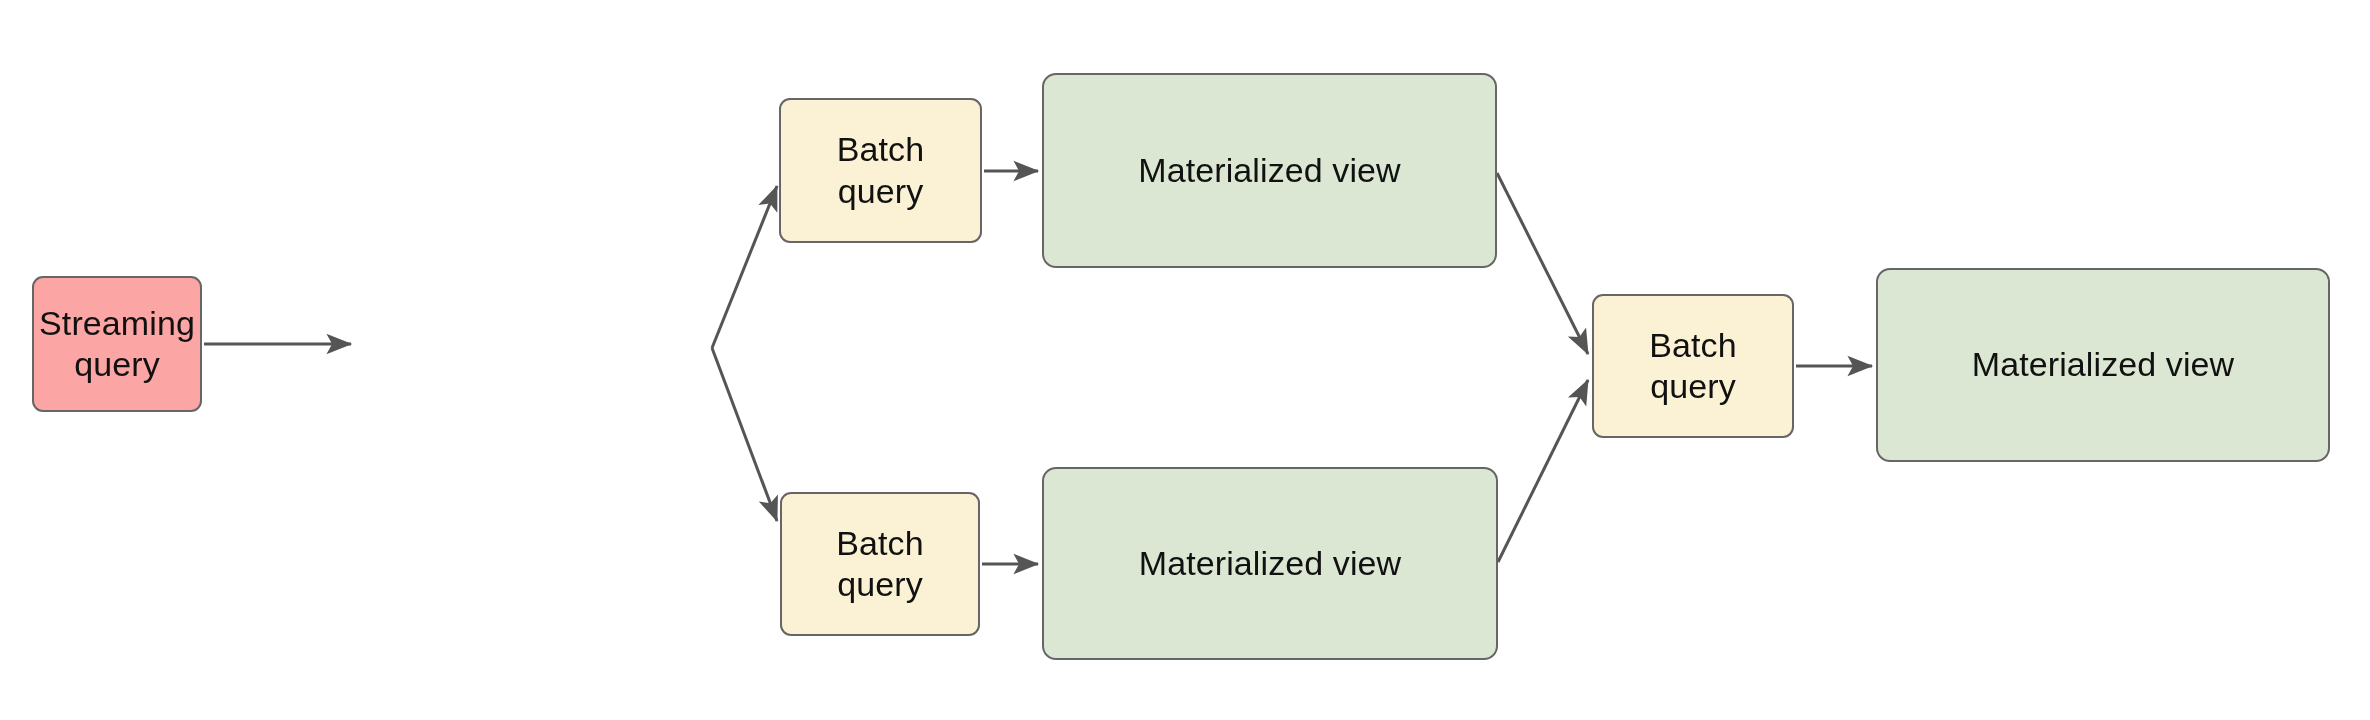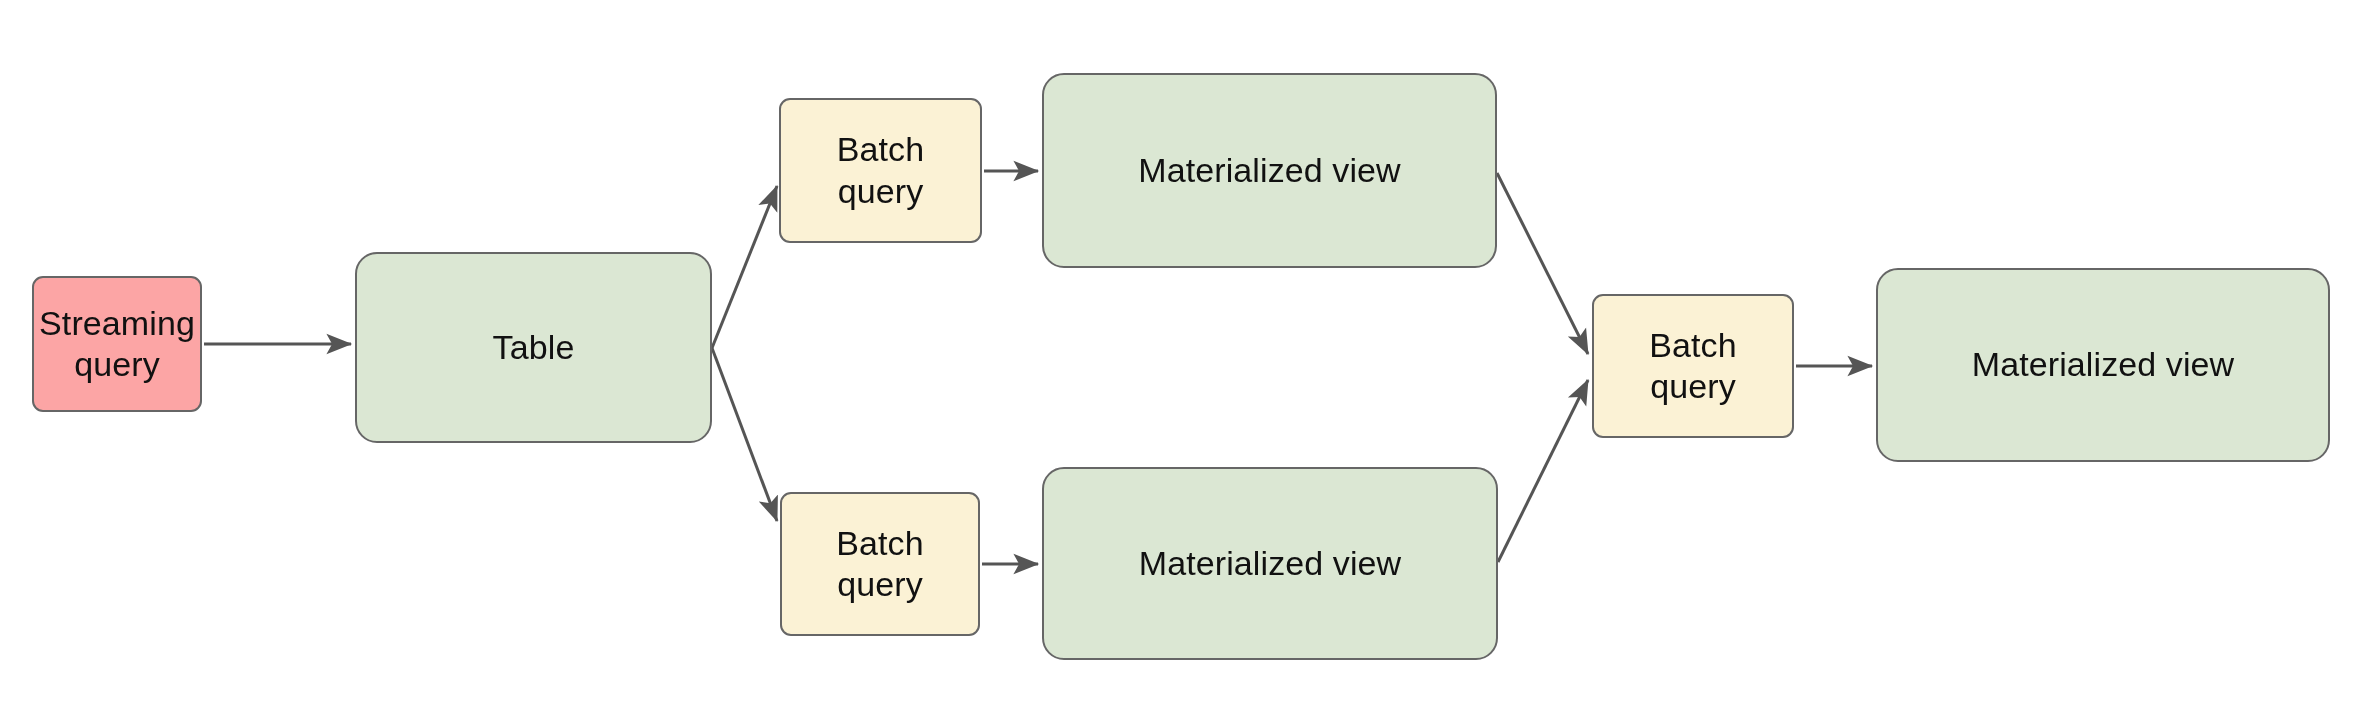--- a/index.html
+++ b/index.html
@@ -39,21 +39,21 @@
     z-index: 2;
   }
   .node.process {
     background: #fbf2d5;
     border: 2px solid #666666;
     border-radius: 11px;
   }
   .node.store {
     background: #dbe7d3;
     border: 2px solid #666666;
-    border-radius: 22px;
+    border-radius: 14px;
   }
 </style>
 </head>
 <body>
 
 <div id="canvas" style="background: rgb(255, 255, 255);">
   <svg id="edges" viewBox="0 0 2370 720" xmlns="http://www.w3.org/2000/svg">
       <defs>
         <marker id="arrowhead" markerWidth="9" markerHeight="9" refX="8.2" refY="4" orient="auto" markerUnits="strokeWidth">
           <path d="M0,0.6 L8.6,4 L0,7.4 L1.9,4 Z" fill="#555555"></path>
@@ -79,21 +79,20 @@
       </g>
       <g>
         <line x1="1498" y1="562" x2="1588" y2="380" stroke="#555555" stroke-width="3" fill="none" marker-end="url(#arrowhead)"></line>
       </g>
       <g>
         <line x1="1796" y1="366" x2="1872" y2="366" stroke="#555555" stroke-width="3" fill="none" marker-end="url(#arrowhead)"></line>
       </g>
     </svg>
 <div class="node process" style="left: 32px; top: 276px; width: 170px; height: 136px; background: #fca5a5; border-color: rgb(102, 102, 102);"><span>Streaming
 query</span></div>
-    <div class="node store" style="left: 355px; top: 252px; width: 357px; height: 191px; background: rgb(219, 231, 211); border-color: rgb(102, 102, 102);"><span>Table</span></div>
     <div class="node process" style="left: 779px; top: 98px; width: 203px; height: 145px; background: rgb(251, 242, 213); border-color: rgb(102, 102, 102);"><span>Batch
 query</span></div>
     <div class="node store" style="left: 1042px; top: 73px; width: 455px; height: 195px; background: rgb(219, 231, 211); border-color: rgb(102, 102, 102);"><span>Materialized view</span></div>
     <div class="node process" style="left: 780px; top: 492px; width: 200px; height: 144px; background: rgb(251, 242, 213); border-color: rgb(102, 102, 102);"><span>Batch
 query</span></div>
     <div class="node store" style="left: 1042px; top: 467px; width: 456px; height: 193px; background: rgb(219, 231, 211); border-color: rgb(102, 102, 102);"><span>Materialized view</span></div>
     <div class="node process" style="left: 1592px; top: 294px; width: 202px; height: 144px; background: rgb(251, 242, 213); border-color: rgb(102, 102, 102);"><span>Batch
 query</span></div>
     <div class="node store" style="left: 1876px; top: 268px; width: 454px; height: 194px; background: rgb(219, 231, 211); border-color: rgb(102, 102, 102);"><span>Materialized view</span></div>
   </div>

